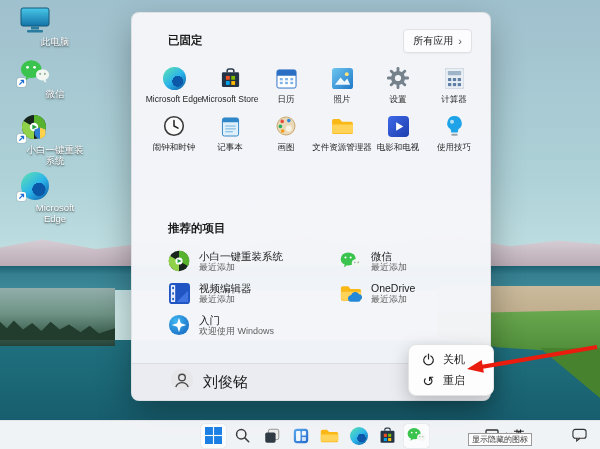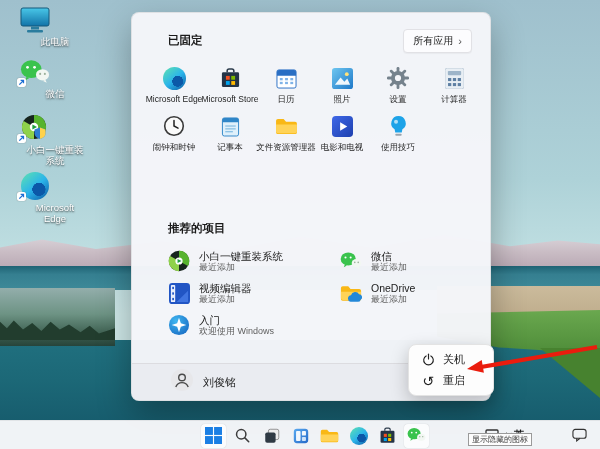--- a/index.html
+++ b/index.html
@@ -56,21 +56,21 @@
            display:grid;grid-template-columns:172px 1fr;grid-auto-rows:32px;}
   .rec{display:flex;align-items:center;gap:9px;cursor:pointer;}
   .rec .ric{width:22px;height:22px;flex:0 0 22px;display:flex;align-items:center;justify-content:center;}
   .rec .rtitle{font-size:10.5px;color:#1b1b1b;line-height:12px;}
   .rec .rsub{font-size:9px;color:#5f5f5f;line-height:11px;}
   .menu-footer{position:absolute;left:0;right:0;bottom:0;height:37px;
                background:rgba(233,235,240,0.95);border-top:1px solid #dcdce0;
                border-radius:0 0 8px 8px;display:flex;align-items:center;
                justify-content:space-between;padding:0 22px 0 38px;box-sizing:border-box;}
   .userchip{display:flex;align-items:center;gap:9px;cursor:pointer;}
-  .username{font-size:11px;color:#1b1b1b;}
+  .username{font-size:15px;color:#1b1b1b;}
   .pwr-btn{width:26px;height:26px;display:flex;align-items:center;justify-content:center;
            border-radius:4px;cursor:pointer;}
 
   
   .flyout{left:408px;top:344px;width:86px;height:52px;background:#fdfdfd;
           border:1px solid #e3e3e3;border-radius:8px;z-index:20;
           box-shadow:0 6px 18px rgba(0,0,0,0.22);display:flex;flex-direction:column;
           justify-content:center;padding:4px 0;box-sizing:border-box;}
   .fly-item{display:flex;align-items:center;gap:8px;height:22px;padding:0 12px;
             font-size:11px;color:#1b1b1b;cursor:pointer;}
@@ -312,20 +312,33 @@
               <g stroke="#7db9e0" stroke-width="1.2">
                 <line x1="4.5" y1="10.5" x2="15.5" y2="10.5"></line>
                 <line x1="4.5" y1="13.5" x2="15.5" y2="13.5"></line>
                 <line x1="4.5" y1="16.5" x2="12.5" y2="16.5"></line>
               </g>
             </svg>
         </span>
         <span class="plabel">记事本</span>
       </div>
 
+      <div class="pin">
+        <span class="pic">
+          <svg width="22" height="22" viewBox="0 0 22 22">
+              <circle cx="11" cy="11" r="9" fill="#e9d9b8" stroke="#caa96f" stroke-width="1"></circle>
+              <circle cx="13.8" cy="13.5" r="3.1" fill="#f7f2e6"></circle>
+              <circle cx="7.2" cy="6.4" r="1.8" fill="#e74c3c"></circle>
+              <circle cx="13.8" cy="5.6" r="1.8" fill="#2e86de"></circle>
+              <circle cx="5.4" cy="11.4" r="1.8" fill="#27ae60"></circle>
+              <circle cx="7.6" cy="16" r="1.8" fill="#f39c12"></circle>
+            </svg>
+        </span>
+        <span class="plabel">画图</span>
+      </div>
 
       <div class="pin">
         <span class="pic">
           <svg width="23" height="19" viewBox="0 0 24 20">
               <path d="M1 4 q0-2 2-2 h6 l2.5 3 H21 q2 0 2 2 v9 q0 2-2 2 H3 q-2 0-2-2 Z" fill="#f9b816"></path>
               <path d="M1 8 h22 v7 q0 2-2 2 H3 q-2 0-2-2 Z" fill="#ffd357"></path>
             </svg>
         </span>
         <span class="plabel">文件资源管理器</span>
       </div>

